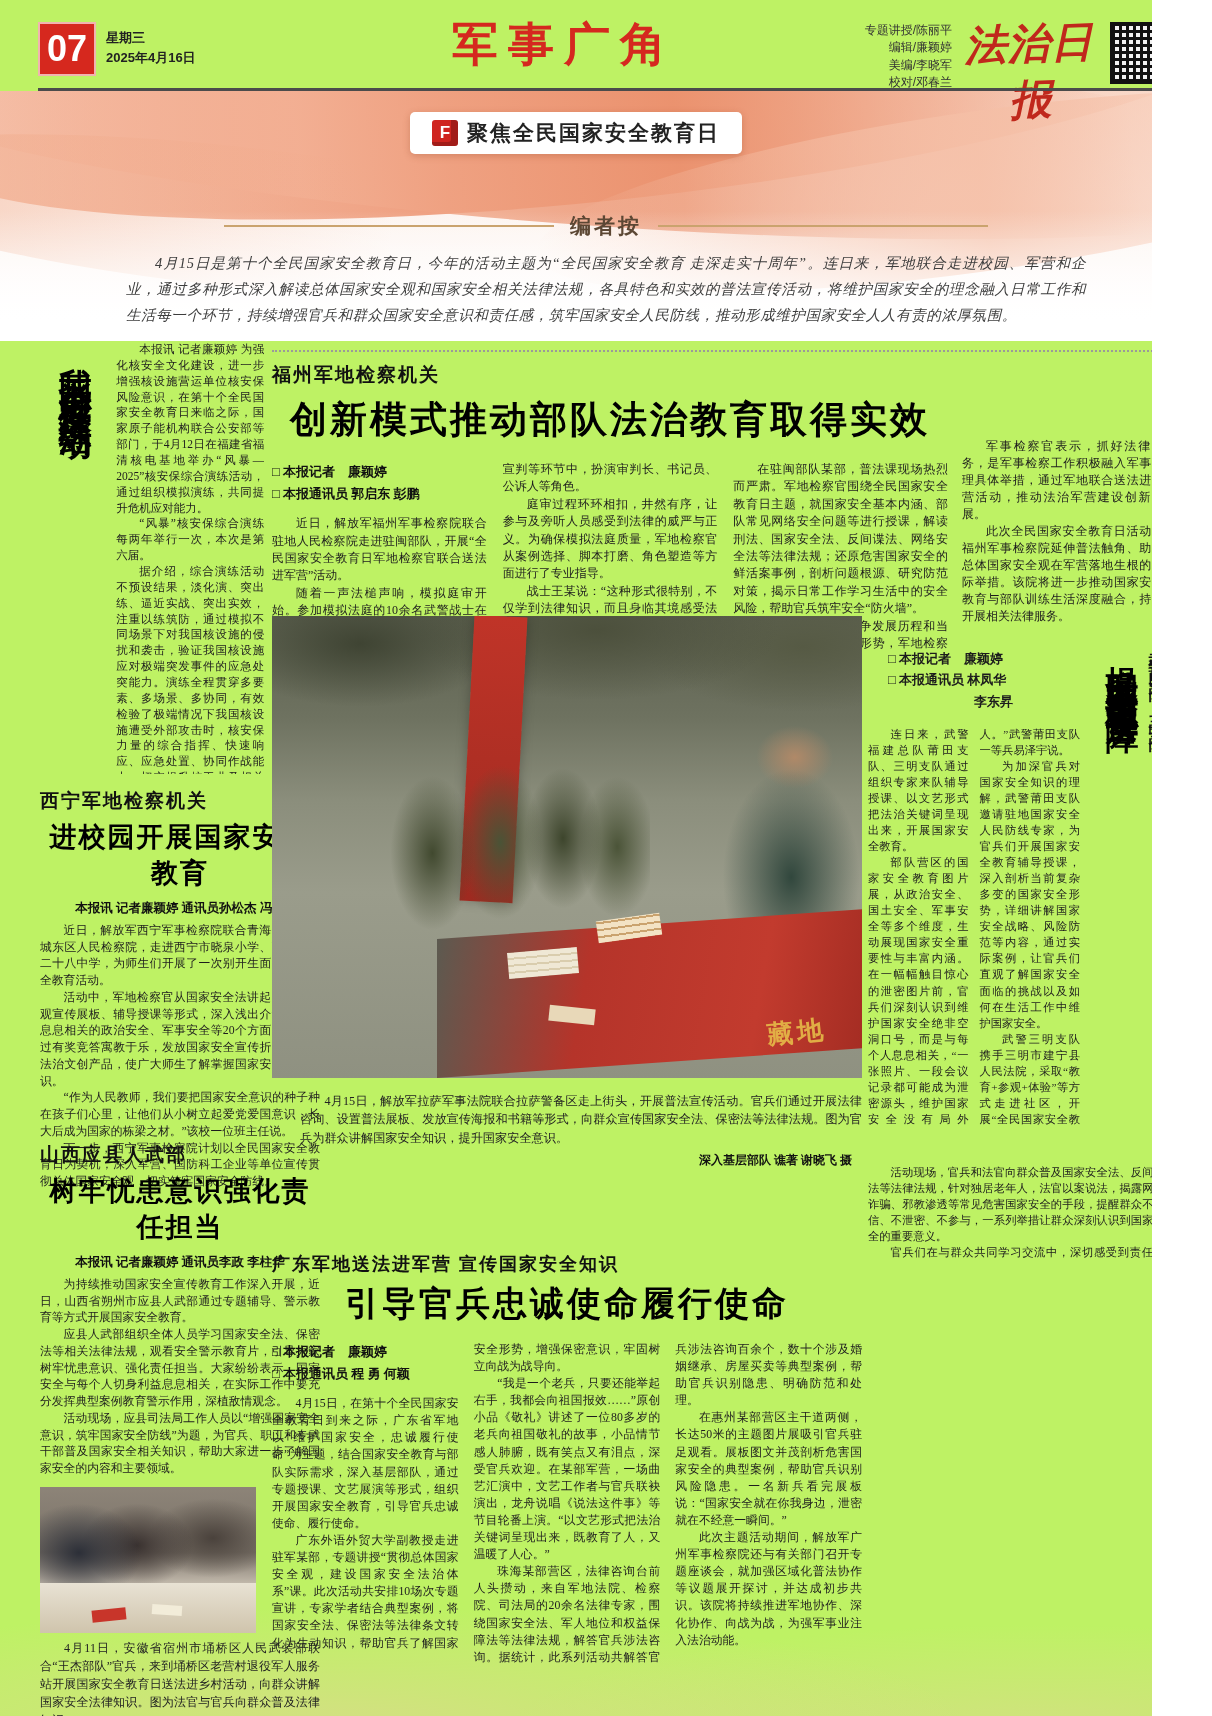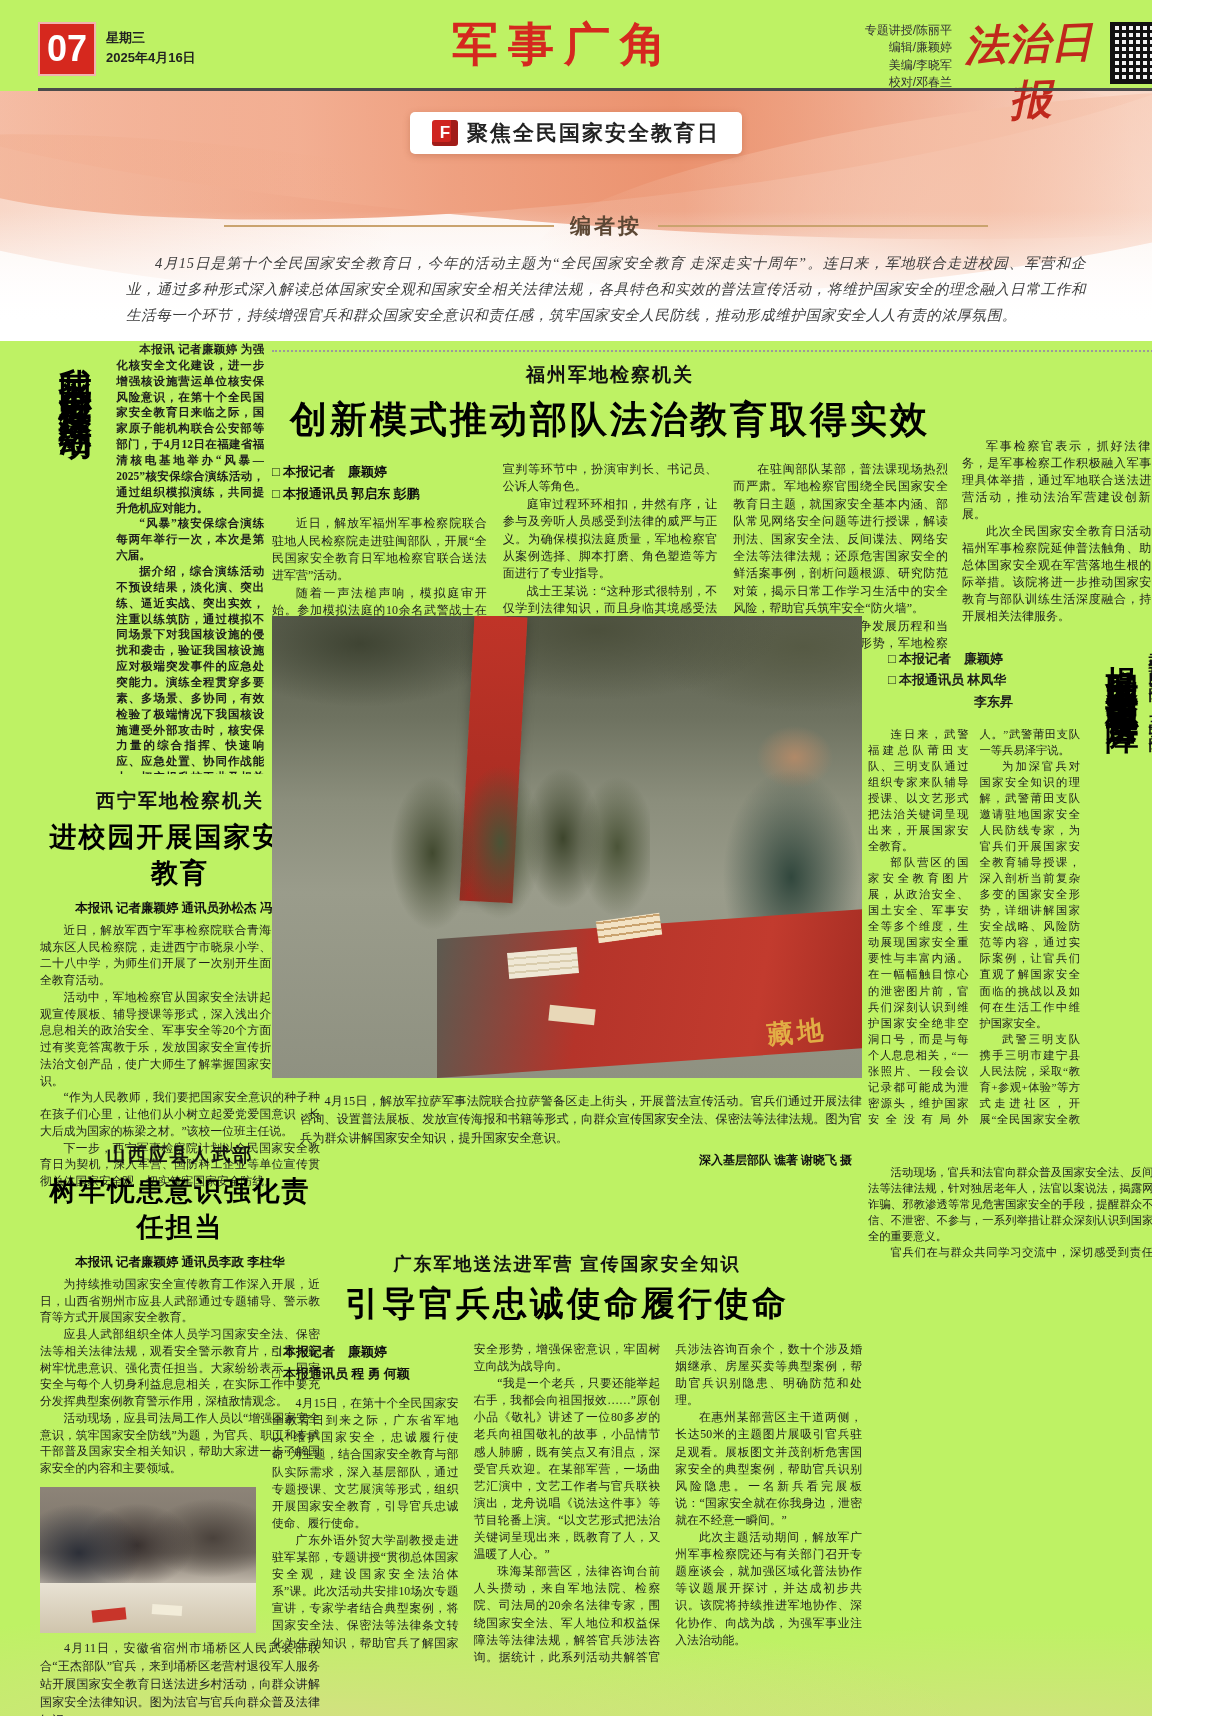--- a/index.html
+++ b/index.html
@@ -52,32 +52,32 @@
 
   
   .ednote{position:absolute;left:126px;top:212px;width:960px;z-index:2;}
   .ednote-head{display:flex;align-items:center;gap:16px;justify-content:center;margin-bottom:10px;}
   .ednote-line{height:2px;width:330px;background:#caa36e;}
   .ednote-label{font:bold 21px "Liberation Serif",serif;color:#5c4734;letter-spacing:3px;}
   .ednote-text{font:italic 14.5px/1.8 "Liberation Serif",serif;color:#3d3d3d;text-indent:2em;
                letter-spacing:.6px;text-align:justify;}
 
   
-  .kicker{font:bold 19px "Liberation Sans",sans-serif;text-align:center;letter-spacing:2px;color:#111;}
+  .kicker{font:bold 19px "Liberation Sans",sans-serif;letter-spacing:2px;color:#111;}
   .headline{font:bold 27px "Liberation Sans",sans-serif;text-align:center;letter-spacing:2px;color:#000;margin-top:5px;}
   .byline{font:bold 12.5px/1.5 "Liberation Serif",serif;text-align:center;margin:8px 0 4px 0;color:#111;}
   .body p{margin:0;text-indent:2em;font:12px/1.45 "Liberation Serif",serif;text-align:justify;color:#1d1d1d;}
   .byline-box{font:bold 13px/1.7 "Liberation Serif",serif;color:#111;break-inside:avoid;margin-bottom:10px;}
 
   
   .art-nuclear{position:absolute;left:55px;top:342px;width:264px;height:436px;display:flex;gap:20px;z-index:1;}
   .vhead-a{writing-mode:vertical-rl;font:bold 33px "Liberation Sans",sans-serif;letter-spacing:6px;
            color:#000;height:432px;line-height:1.25;}
   .art-nuclear .body{width:148px;height:432px;overflow:hidden;}
-  .art-nuclear .body p{font-size:11.5px;line-height:1.38;font-weight:bold;}
+  .art-nuclear .body p{font-size:11.5px;line-height:1.38;}
 
   
   .art-xining{position:absolute;left:40px;top:788px;width:280px;z-index:1;}
   .art-shanxi{position:absolute;left:40px;top:1142px;width:280px;z-index:1;}
   .art-xining .body p,.art-shanxi .body p{font-size:11.8px;line-height:1.42;}
   .art-xining .body,.art-shanxi .body{margin-top:4px;}
 
   
   .photo-bl{width:216px;height:146px;margin:10px 0 6px 0;position:relative;overflow:hidden;background:
      radial-gradient(ellipse 90px 70px at 18% 45%,#2c2f38 0%,rgba(0,0,0,0) 70%),

